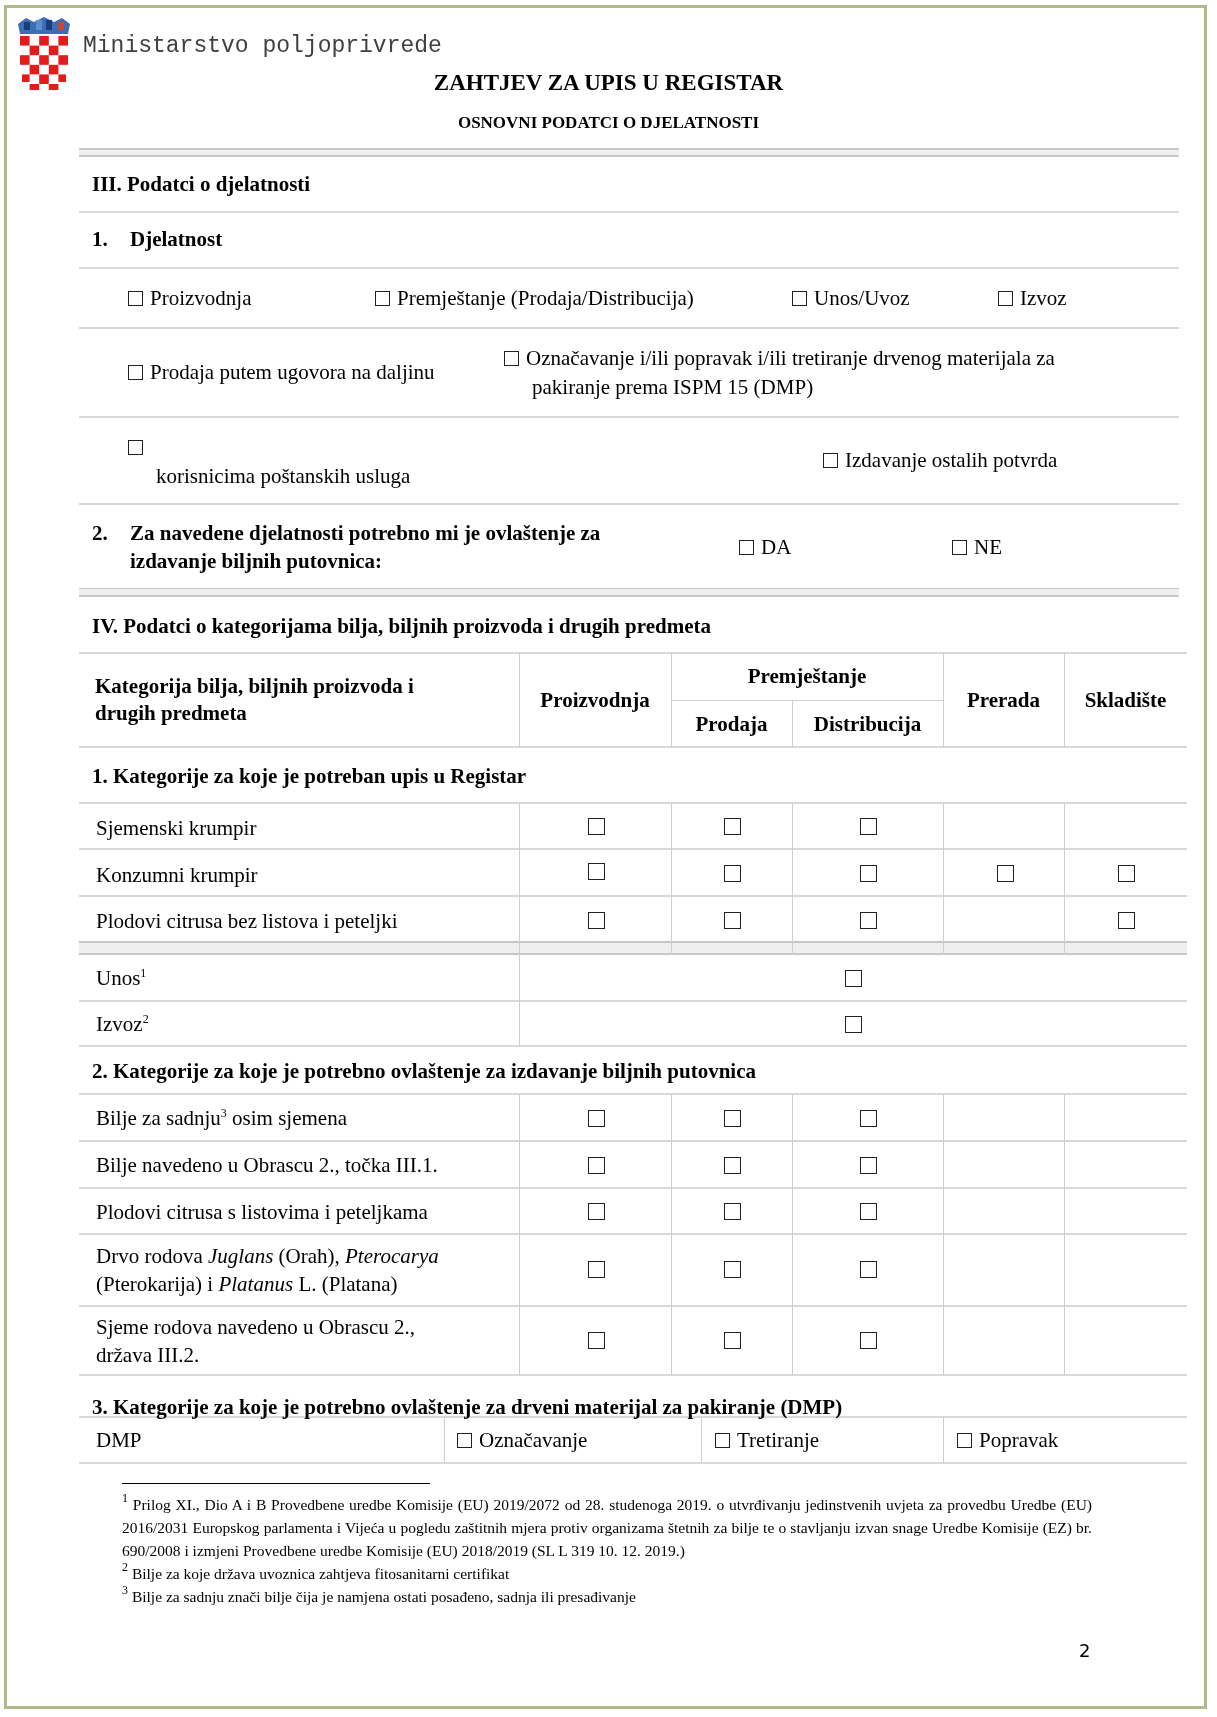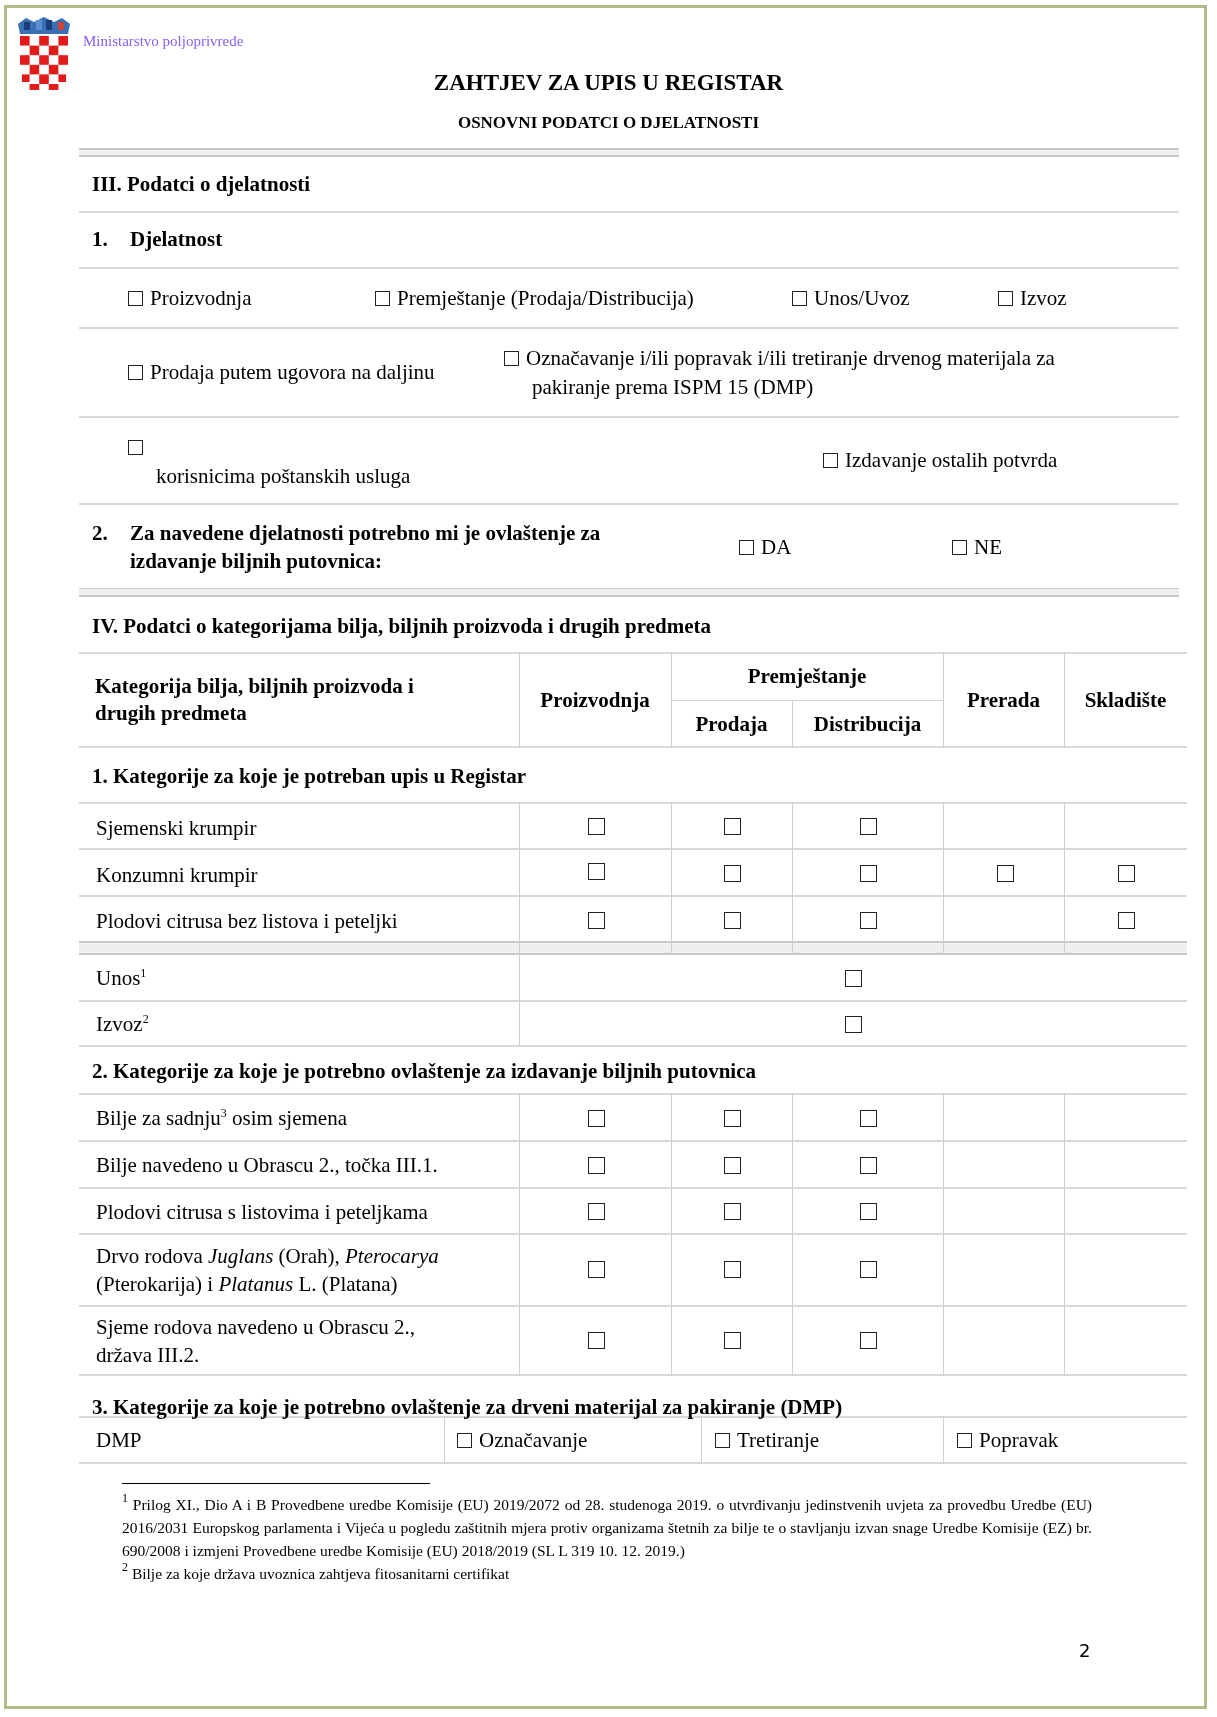--- a/index.html
+++ b/index.html
@@ -2,21 +2,21 @@
 <html><head>
 <meta charset="utf-8">
 <style>
   html, body { margin:0; padding:0; background:#ffffff; }
   body { width:1217px; height:1717px; position:relative; overflow:hidden;
          font-family:"Liberation Serif", "DejaVu Serif", serif; color:#000; }
   .frame { position:absolute; left:4px; top:5px; width:1203px; height:1704px;
            border:3px solid #b5b98a; box-sizing:border-box; }
   .abs { position:absolute; }
   .logo { position:absolute; left:14px; top:16px; width:60px; height:78px; }
-  .ministry { left:83px; top:33px; font-size:15px; color:#8b5cf6; white-space:nowrap; }
+  .ministry { left:83px; top:33px; font-size:23px; color:#404040; white-space:nowrap;font-family:Liberation Mono, monospace; }
   .title { left:0; width:1217px; top:70px; text-align:center; font-size:23px; font-weight:bold; padding-left:0; }
   .subtitle { left:0; width:1217px; top:113px; text-align:center; font-size:17px; font-weight:bold; }
   .graybar { position:absolute; left:79px; width:1100px; height:9px; background:#efefef;
              border-top:2px solid #c8c8c8; border-bottom:2px solid #c8c8c8; box-sizing:border-box; }
   .hline { position:absolute; height:0; border-top:2px solid #d9d9d9; }
   .vline { position:absolute; width:0; border-left:1px solid #cfcfcf; }
   .txt { position:absolute; font-size:21px; white-space:nowrap; line-height:27px; }
   .bold { font-weight:bold; }
   .cb { display:inline-block; width:15px; height:15px; border:1.5px solid #222; box-sizing:border-box;
         vertical-align:-1px; margin-right:7px; background:#fff; }
@@ -209,14 +209,15 @@
 
 <div class="txt" style="left:96px; top:1427px;">DMP</div>
 <div class="txt" style="left:457px; top:1427px;"><span class="cb"></span><span>Označavanje</span></div>
 <div class="txt" style="left:715px; top:1427px;"><span class="cb"></span><span>Tretiranje</span></div>
 <div class="txt" style="left:957px; top:1427px;"><span class="cb"></span><span>Popravak</span></div>
 
 <div class="footrule"></div>
 <div class="foot" style="top:1493px;">
   <p><sup>1</sup> <span>Prilog XI., Dio A i B Provedbene uredbe Komisije (EU) 2019/2072 od 28. studenoga 2019. o utvrđivanju jedinstvenih uvjeta za provedbu Uredbe (EU) 2016/2031 Europskog parlamenta i Vijeća u pogledu zaštitnih mjera protiv organizama štetnih za bilje te o stavljanju izvan snage Uredbe Komisije (EZ) br. 690/2008 i izmjeni Provedbene uredbe Komisije (EU) 2018/2019 (SL L 319 10. 12. 2019.)</span></p>
   <p style="text-align:left;"><sup>2</sup> <span>Bilje za koje država uvoznica zahtjeva fitosanitarni certifikat</span></p>
+  <p style="text-align:left;"><sup>3</sup> <span>Bilje za sadnju znači bilje čija je namjena ostati posađeno, sadnja ili presađivanje</span></p>
 </div>
 <div class="pagenum">2</div>
 
 </body></html>

